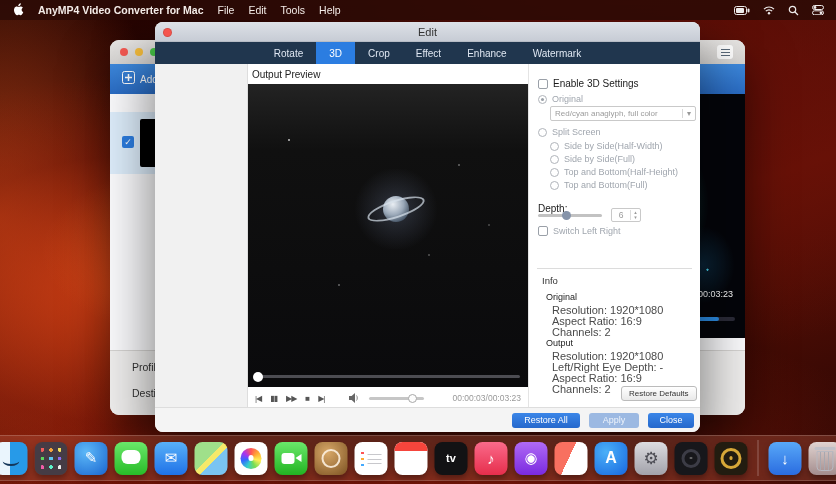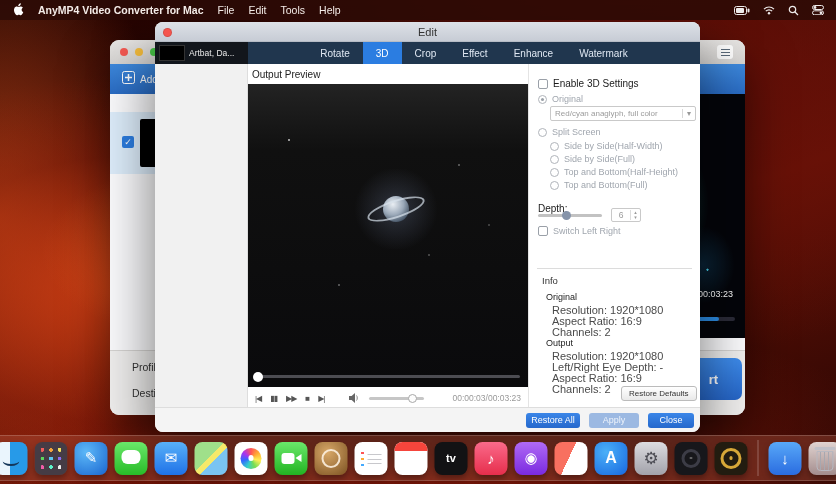--- a/index.html
+++ b/index.html
@@ -164,21 +164,21 @@
   .info-title{position:absolute;left:13px;top:211px;font-size:9.5px;color:#333}
   .grp-title{font-size:9px;color:#222}
   .info-line{font-size:11px;color:#4a4a4a}
   .restore-defaults{position:absolute;left:92px;top:322px;height:15px;padding:0 7px;border:1px solid #bbb;border-radius:3px;
     background:linear-gradient(#fff,#e9e9e9);font-size:8px;color:#333;display:flex;align-items:center;cursor:default}
   .ew-footer{position:absolute;left:0;right:0;bottom:0;height:25px;background:#f4f4f4;border-top:1px solid #ddd;
     display:flex;align-items:center;justify-content:flex-end;gap:9px;padding:0 6px}
   .fbtn{height:15px;border-radius:3px;font-size:9px;color:#fff;display:flex;align-items:center;justify-content:center;cursor:default}
   .fbtn.blue{background:linear-gradient(#3b86e8,#2568cc)}
   .fbtn.disabled{background:#9cb9e2;color:#edf3fb}
-  .w-restore{width:54px}.w-apply{width:50px}.w-close{width:46px}
+  .w-restore{width:68px}.w-apply{width:50px}.w-close{width:46px}
 </style>
 </head>
 <body>
 
 <div class="desktop">
 
   <div class="menubar">
     <span>
       <svg width="12" height="13" viewBox="0 0 12 14">
           <path fill="#fff" d="M6.3 3.6c.8-.1 1.6-.5 2.1-1.1.5-.6.8-1.4.7-2.2-.8 0-1.6.5-2.1 1.1-.5.5-.9 1.4-.7 2.2zM9.9 7.4c0-1.5 1.2-2.2 1.3-2.3-.7-1-1.8-1.2-2.2-1.2-.9-.1-1.8.5-2.3.5-.5 0-1.2-.5-2-.5-1 0-2 .6-2.5 1.5-1.1 1.9-.3 4.7.8 6.2.5.8 1.1 1.6 1.9 1.6.8 0 1.1-.5 2-.5.9 0 1.2.5 2 .5.8 0 1.4-.8 1.9-1.5.6-.9.8-1.7.8-1.8-.1 0-1.7-.6-1.7-2.5z"></path>
@@ -242,38 +242,33 @@
       <div class="mw-row">
         <span class="mw-check">✓</span>
         <span class="mw-thumb"></span>
       </div>
       <div class="mw-preview"></div>
     </div>
     <div class="mw-time">00:03:23</div>
     <div class="mw-progress">
         <i></i>
       </div>
-    <div class="mw-convert">rt</div>
     <div class="mw-bottom">
       <span class="mw-profile">Profile:</span>
       <span class="mw-dest">Destination</span>
     </div>
   </div>
 
   <div class="editwin">
     <div class="ew-titlebar">
       <span class="ew-close"></span>
       <span>Edit</span>
     </div>
 
     <div class="ew-tabsrow">
-      <div class="ew-sideitem">
-        <span class="ew-sidethumb"></span>
-        <span class="ew-sidelabel">Artbat, Da...</span>
-      </div>
       <div class="ew-tabs">
         <div class="ew-tab">Rotate</div>
         <div class="ew-tab active">3D</div>
         <div class="ew-tab">Crop</div>
         <div class="ew-tab">Effect</div>
         <div class="ew-tab">Enhance</div>
         <div class="ew-tab">Watermark</div>
       </div>
     </div>
 

